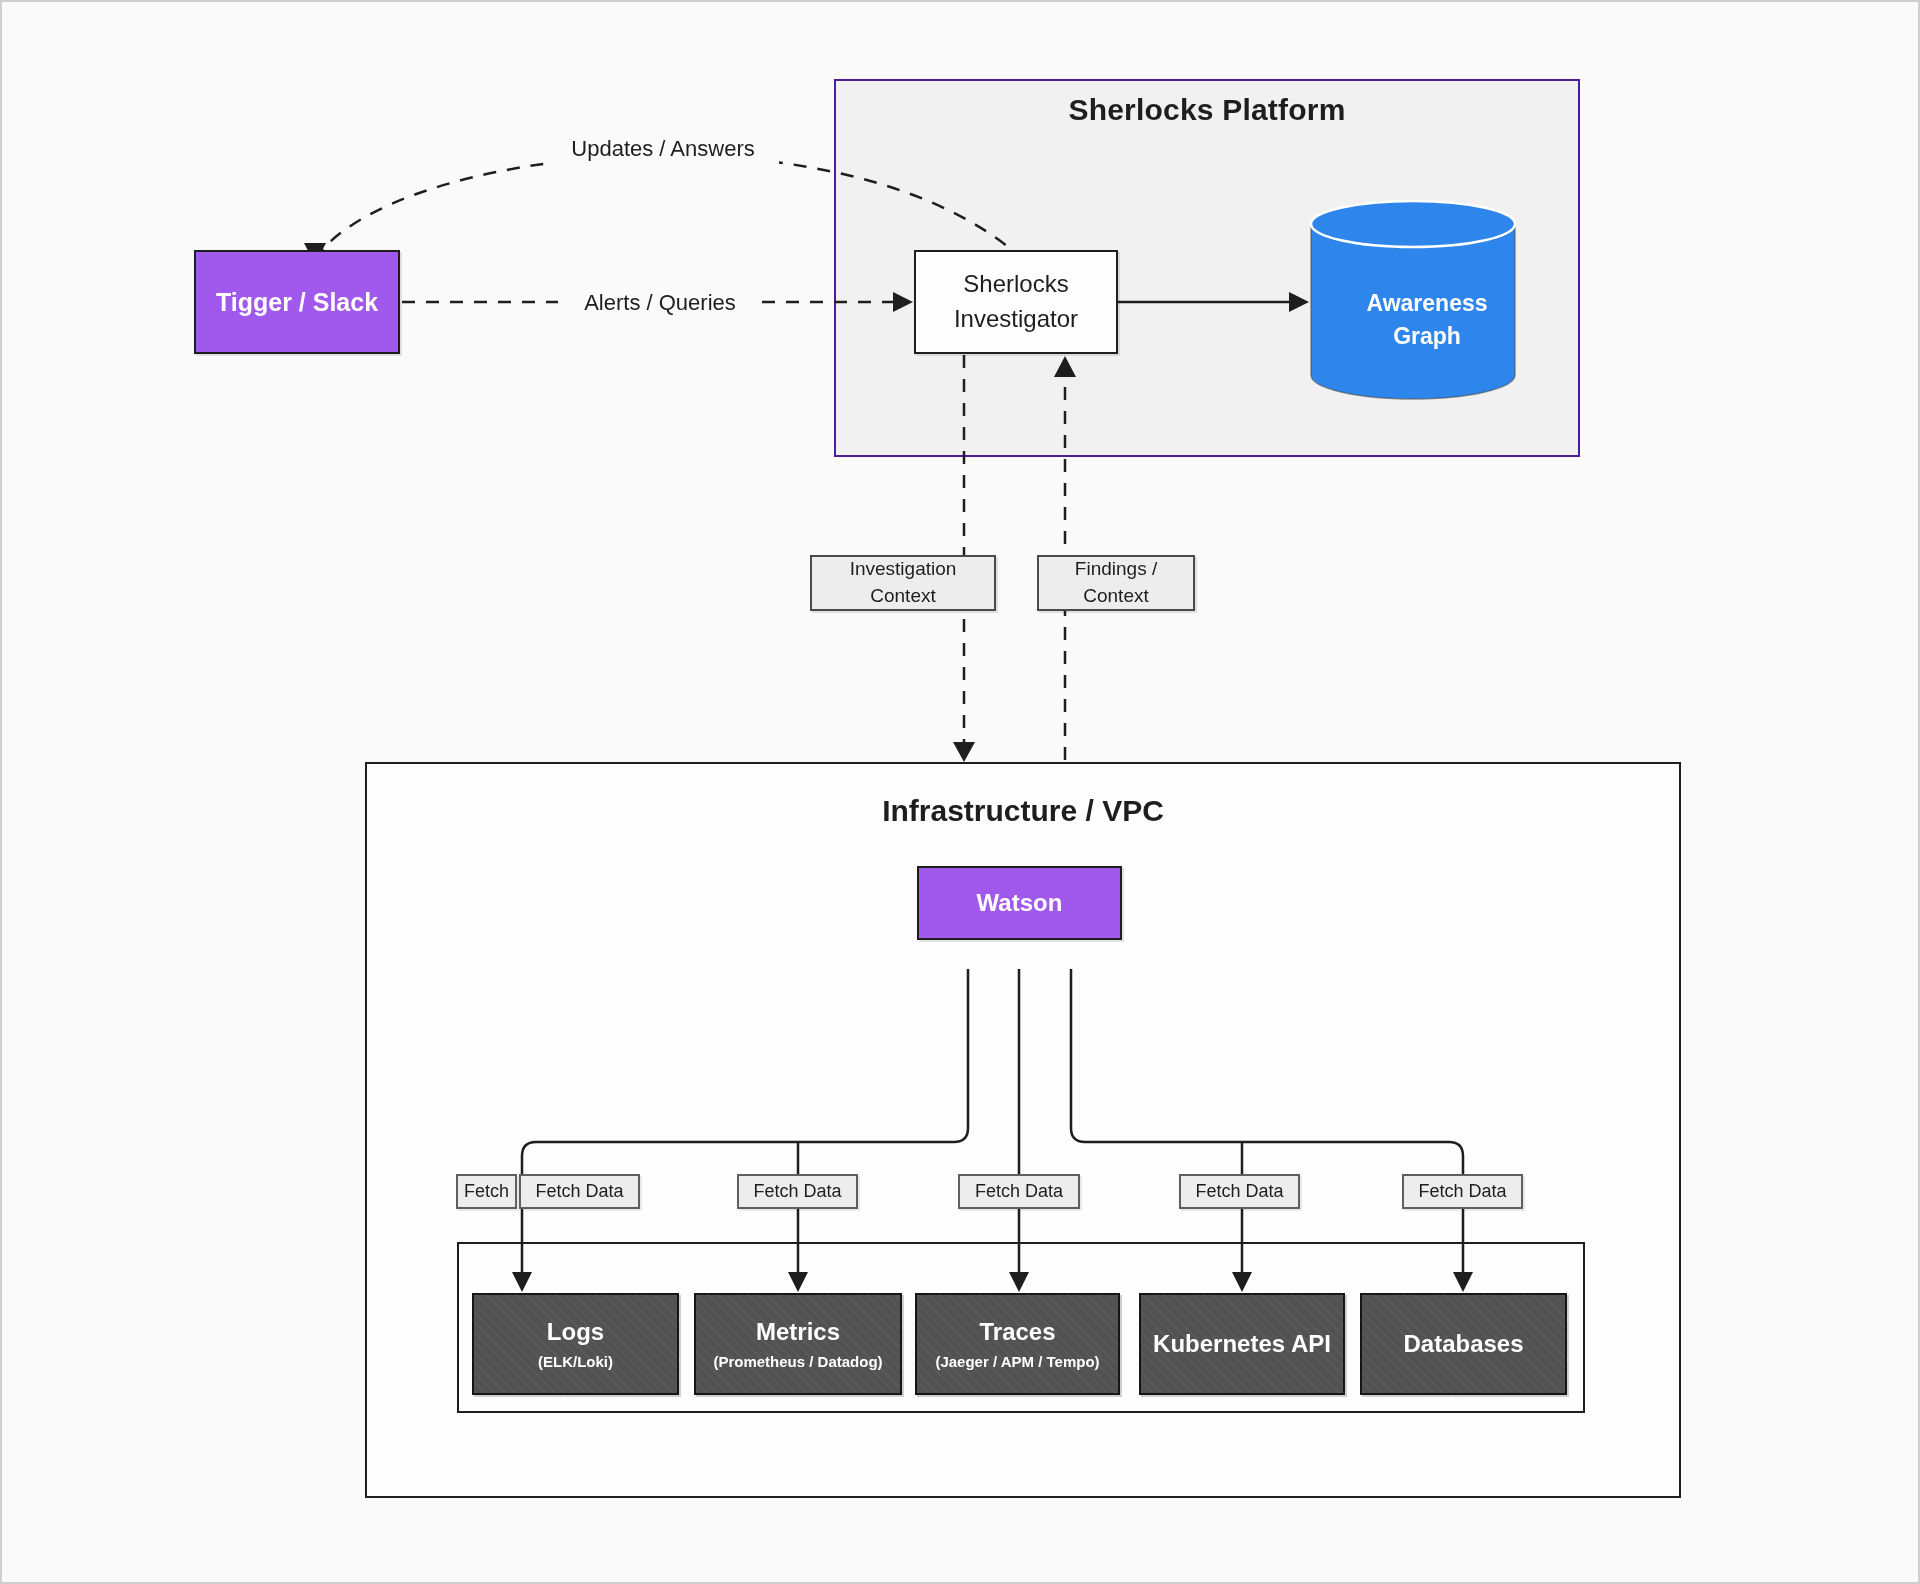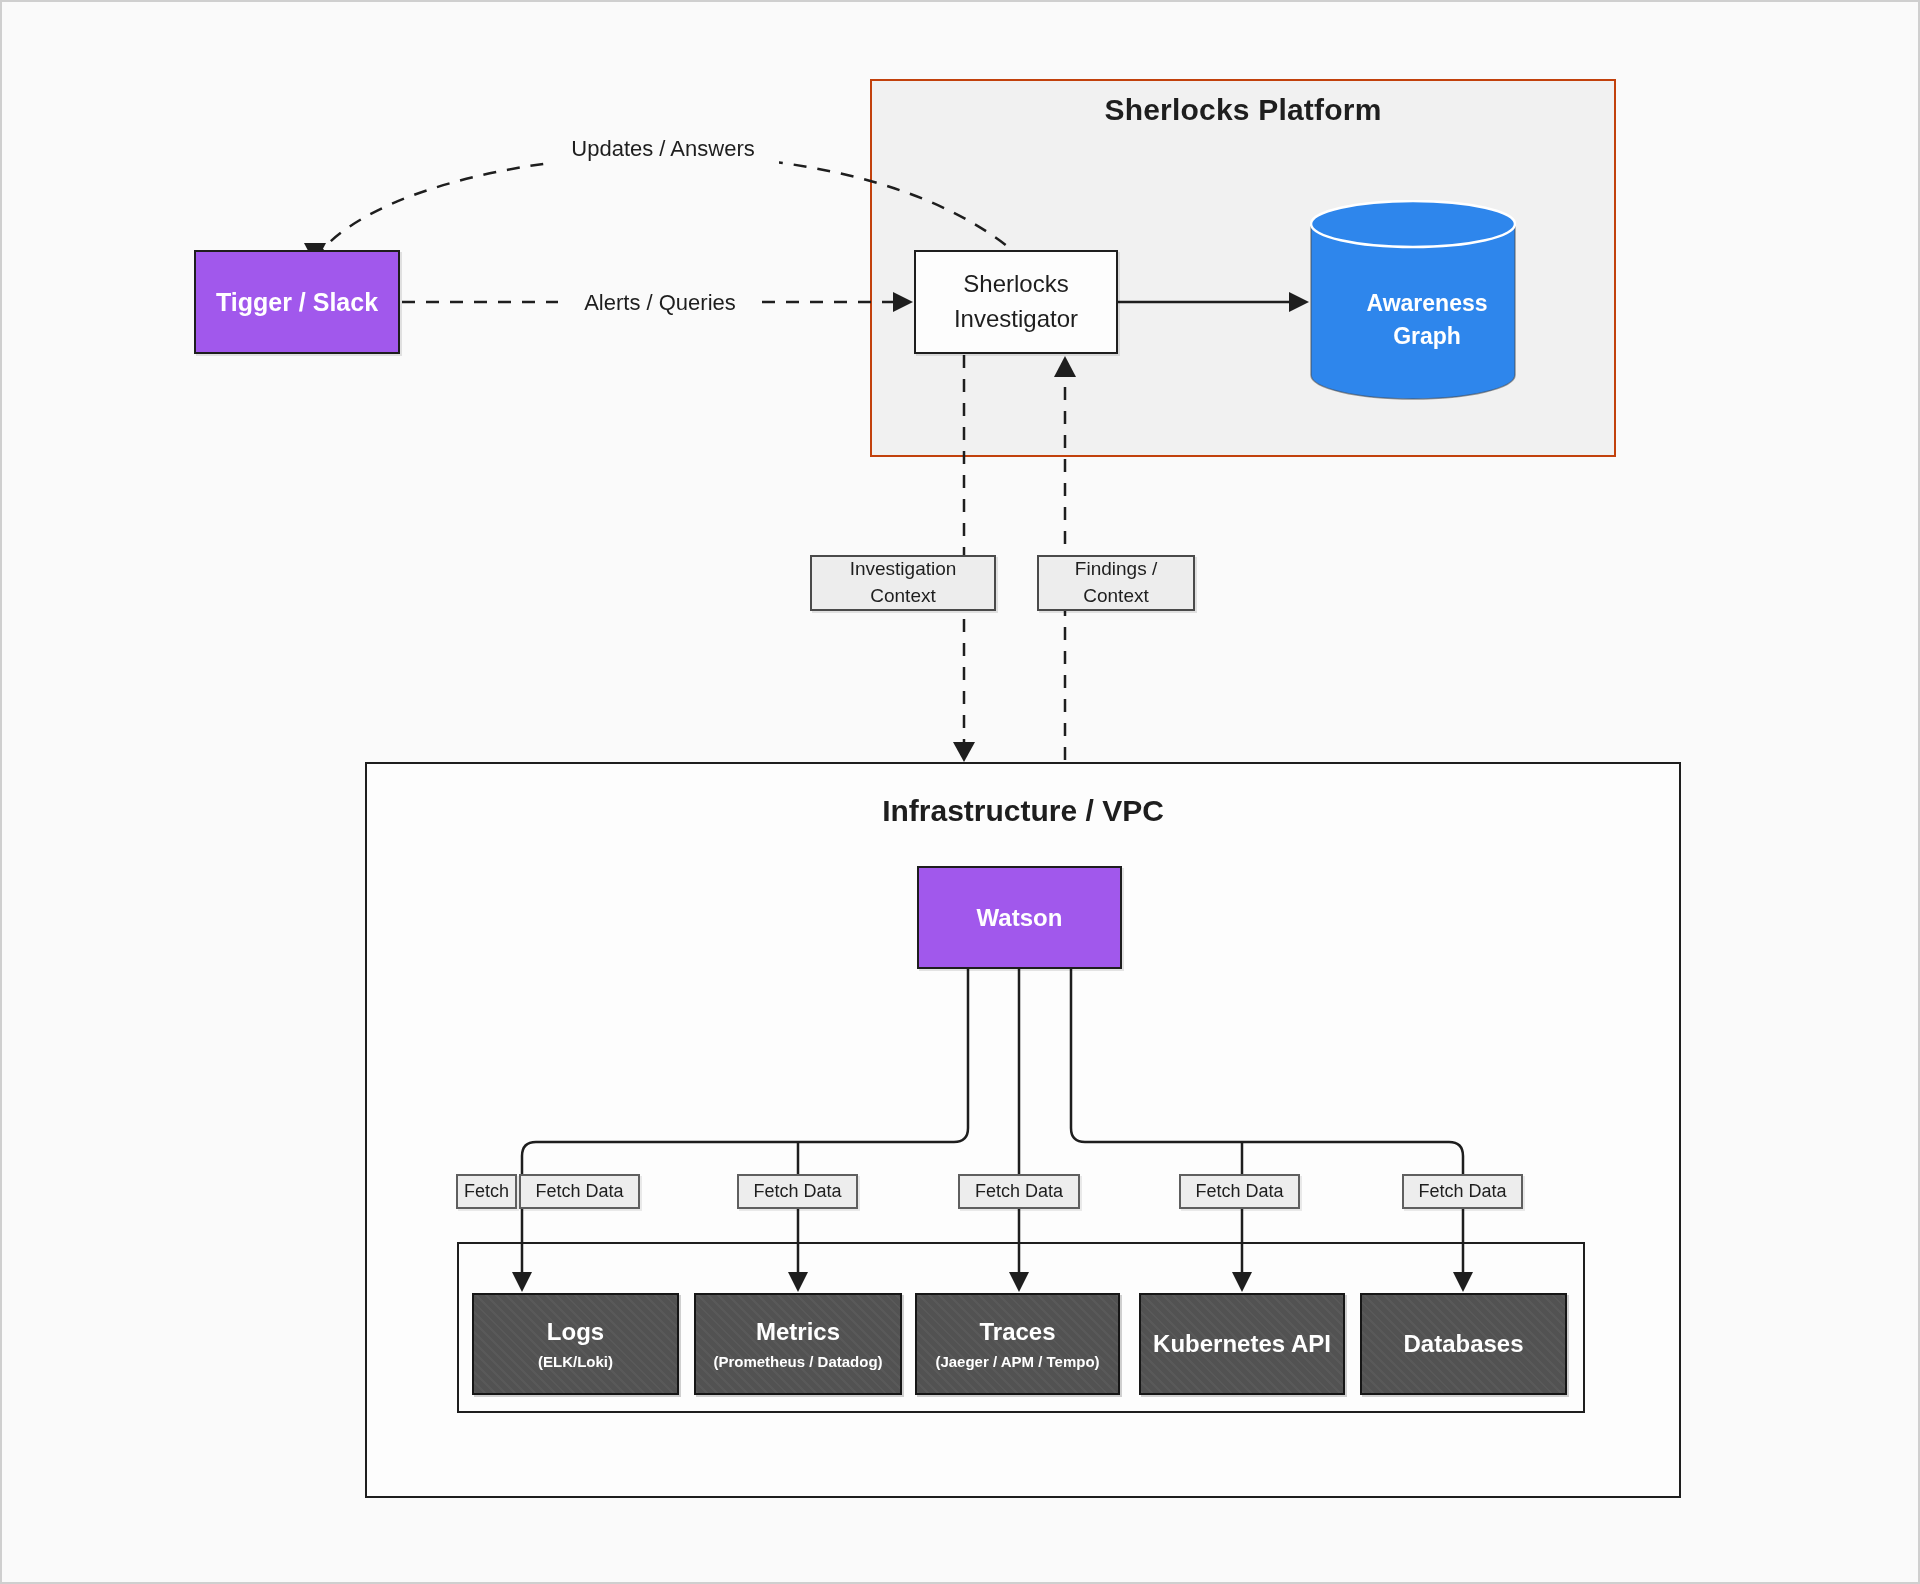--- a/index.html
+++ b/index.html
@@ -6,21 +6,21 @@
     --bg:#fafafa; --ink:#1e1e1e; --purple:#a158ec; --blue:#2e86ec;
     --dark:#525252; --panel:#f1f1f1; --label_bg:#ededed;
   }
   *{box-sizing:border-box;margin:0;padding:0;}
   body{background:#e9e9e9;font-family:"Liberation Sans","DejaVu Sans",sans-serif;color:var(--ink);}
   .canvas{position:relative;width:1920px;height:1584px;background:var(--bg);border:2px solid #cfcfcf;overflow:hidden;}
   .abs{position:absolute;}
   .prelines{white-space:pre-line;}
   .center{display:flex;align-items:center;justify-content:center;text-align:center;}
 
-  .panel{border:2px solid #c2410c;background:var(--panel);margin-left:36px;}
+  .panel{border:2px solid #4c1d95;background:var(--panel);}
   .panel-title{position:absolute;left:0;right:0;top:12px;text-align:center;font-size:30px;font-weight:600;letter-spacing:.2px;}
 
   .node{border:2.5px solid #1e1e1e;box-shadow:2px 2px 0 rgba(0,0,0,.10);}
   .node.purple{background:var(--purple);color:#fff;font-weight:700;}
   .node.white{background:#fdfdfd;color:var(--ink);font-weight:500;}
 
   .edge-label{background:var(--bg);font-size:22px;font-weight:500;height:34px;}
   .ctx-label{background:var(--label_bg);border:2px solid #4a4a4a;font-size:19px;font-weight:500;line-height:1.4;box-shadow:2px 2px 0 rgba(0,0,0,.10);}
   .fetch-label{background:var(--label_bg);border:2px solid #5f5f5f;font-size:18px;font-weight:500;box-shadow:2px 2px 0 rgba(0,0,0,.08);}
 
@@ -94,21 +94,21 @@
 
   <div class="abs z2" style="left:1308px;top:198px;width:206px;height:200px;">
     <svg width="206" height="200" viewBox="0 0 206 200">
       <path d="M 1 24 L 1 175 A 102 24 0 0 0 205 175 L 205 24" fill="var(--blue)" stroke="rgba(70,70,70,.55)" stroke-width="1.5"></path>
       <ellipse cx="103" cy="24" rx="102" ry="23" fill="var(--blue)" stroke="#ffffff" stroke-width="2.5"></ellipse>
     </svg>
     <div class="abs center cyl-text prelines" style="left:0;top:70px;width:206px;height:100px;padding-left:28px;">Awareness
 Graph</div>
   </div>
 
-  <div class="abs node purple center z2" style="left:915px;top:864px;width:205px;height:103px;font-size:24px;align-items:center;">
+  <div class="abs node purple center z2" style="left:915px;top:864px;width:205px;height:74px;font-size:24px;align-items:center;">
     <span>Watson</span>
   </div>
 
   <div class="abs edge-label center z3" style="left:545px;top:130px;width:232px;">Updates / Answers</div>
   <div class="abs edge-label center z3" style="left:556px;top:284px;width:204px;">Alerts / Queries</div>
 
   <div class="abs ctx-label center prelines z3" style="left:808px;top:553px;width:186px;height:56px;">Investigation
 Context</div>
   <div class="abs ctx-label center prelines z3" style="left:1035px;top:553px;width:158px;height:56px;">Findings /
 Context</div>

